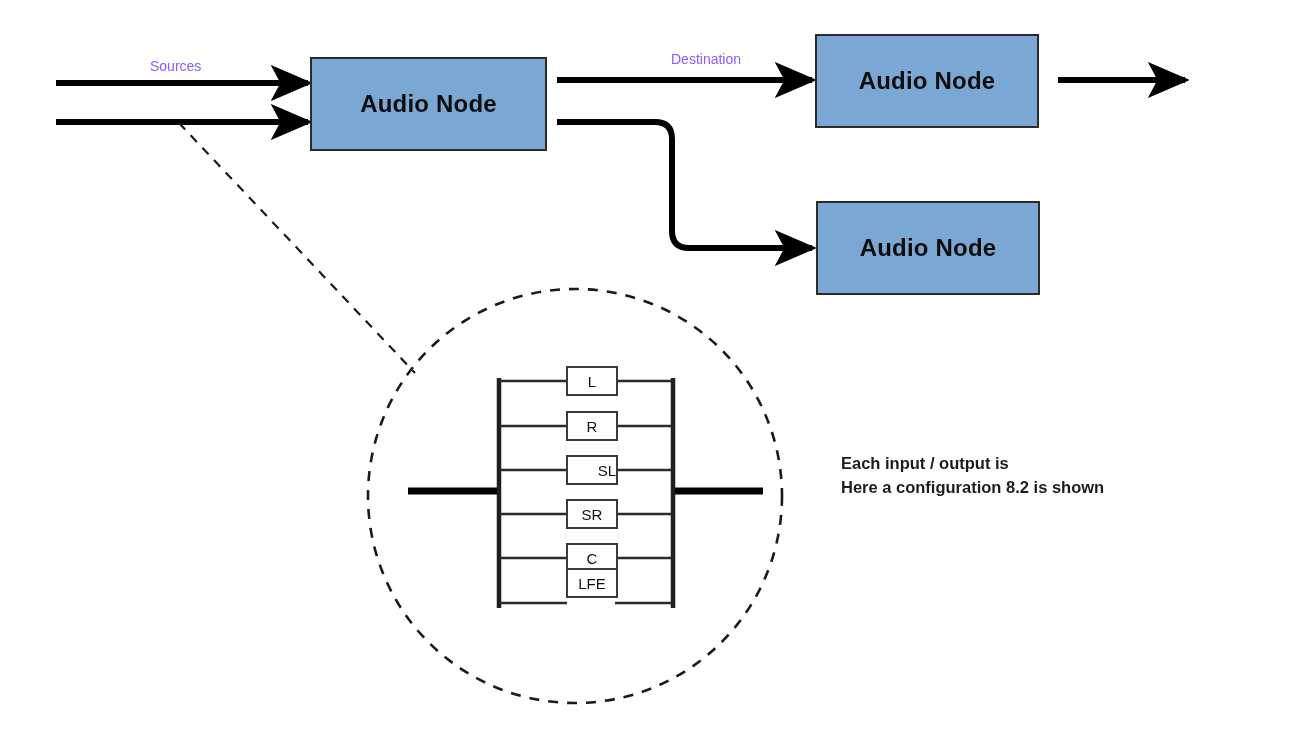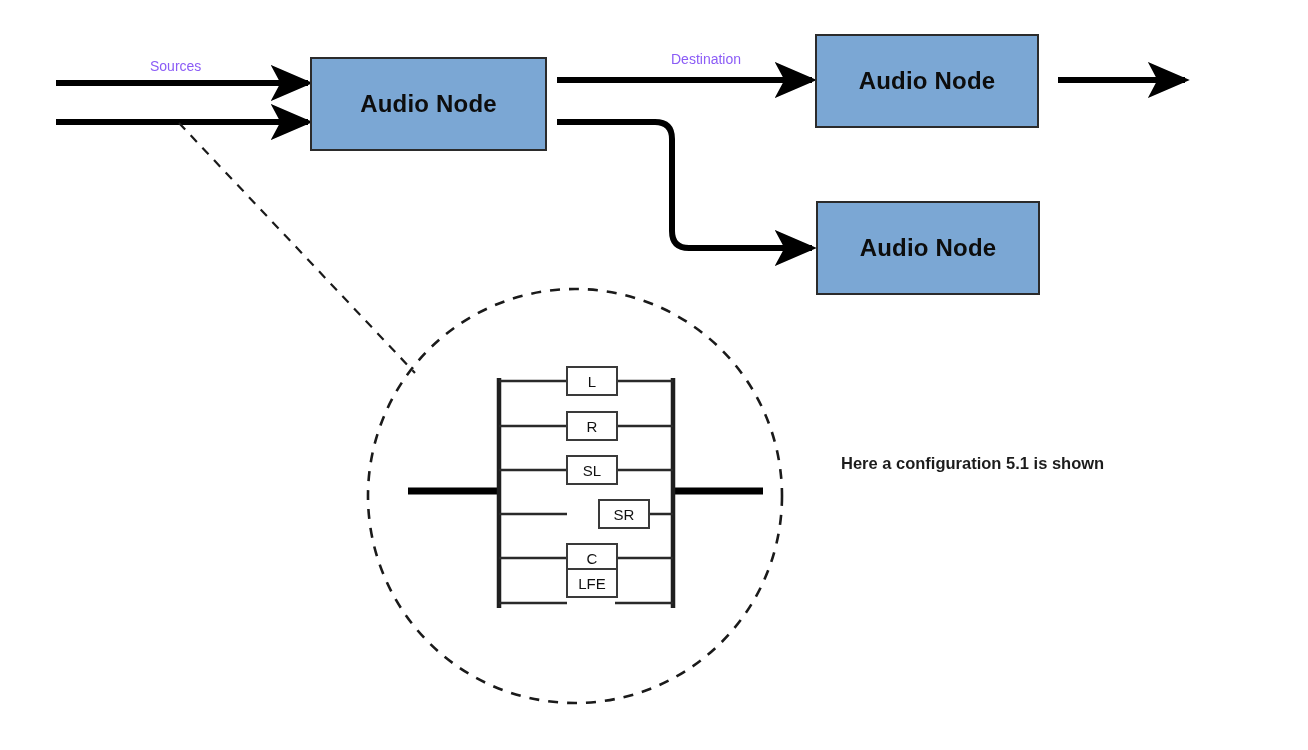--- a/index.html
+++ b/index.html
@@ -145,30 +145,31 @@
   <span class="edge-label" style="left:112px; top:58px;">Sources</span>
 
   <span class="edge-label" style="left:633px; top:51px;">Destination</span>
 
   <div class="chan-box" style="left:566px; top:366px;">
     <span class="chan-box-label">L</span>
   </div>
   <div class="chan-box" style="left:566px; top:411px;">
     <span class="chan-box-label">R</span>
   </div>
-  <div class="chan-box" style="left:566px; top:455px;">
+  <div class="chan-box" style="left:566px; top:455px;justify-content:flex-end;">
     <span class="chan-box-label">SL</span>
   </div>
-  <div class="chan-box" style="left:598px; top:499px;">
+  <div class="chan-box" style="left:566px; top:499px;">
     <span class="chan-box-label">SR</span>
   </div>
   <div class="chan-box" style="left:566px; top:543px;">
     <span class="chan-box-label">C</span>
   </div>
   <div class="chan-box" style="left:566px; top:568px;">
     <span class="chan-box-label">LFE</span>
   </div>
 
   <div class="annotation" style="left:841px; top:452px;">
-    <div>Here a configuration 5.1 is shown</div>
+    <div>Each input / output is</div>
+    <div>Here a configuration 8.2 is shown</div>
   </div>
 
 </div>
 
 </body></html>

